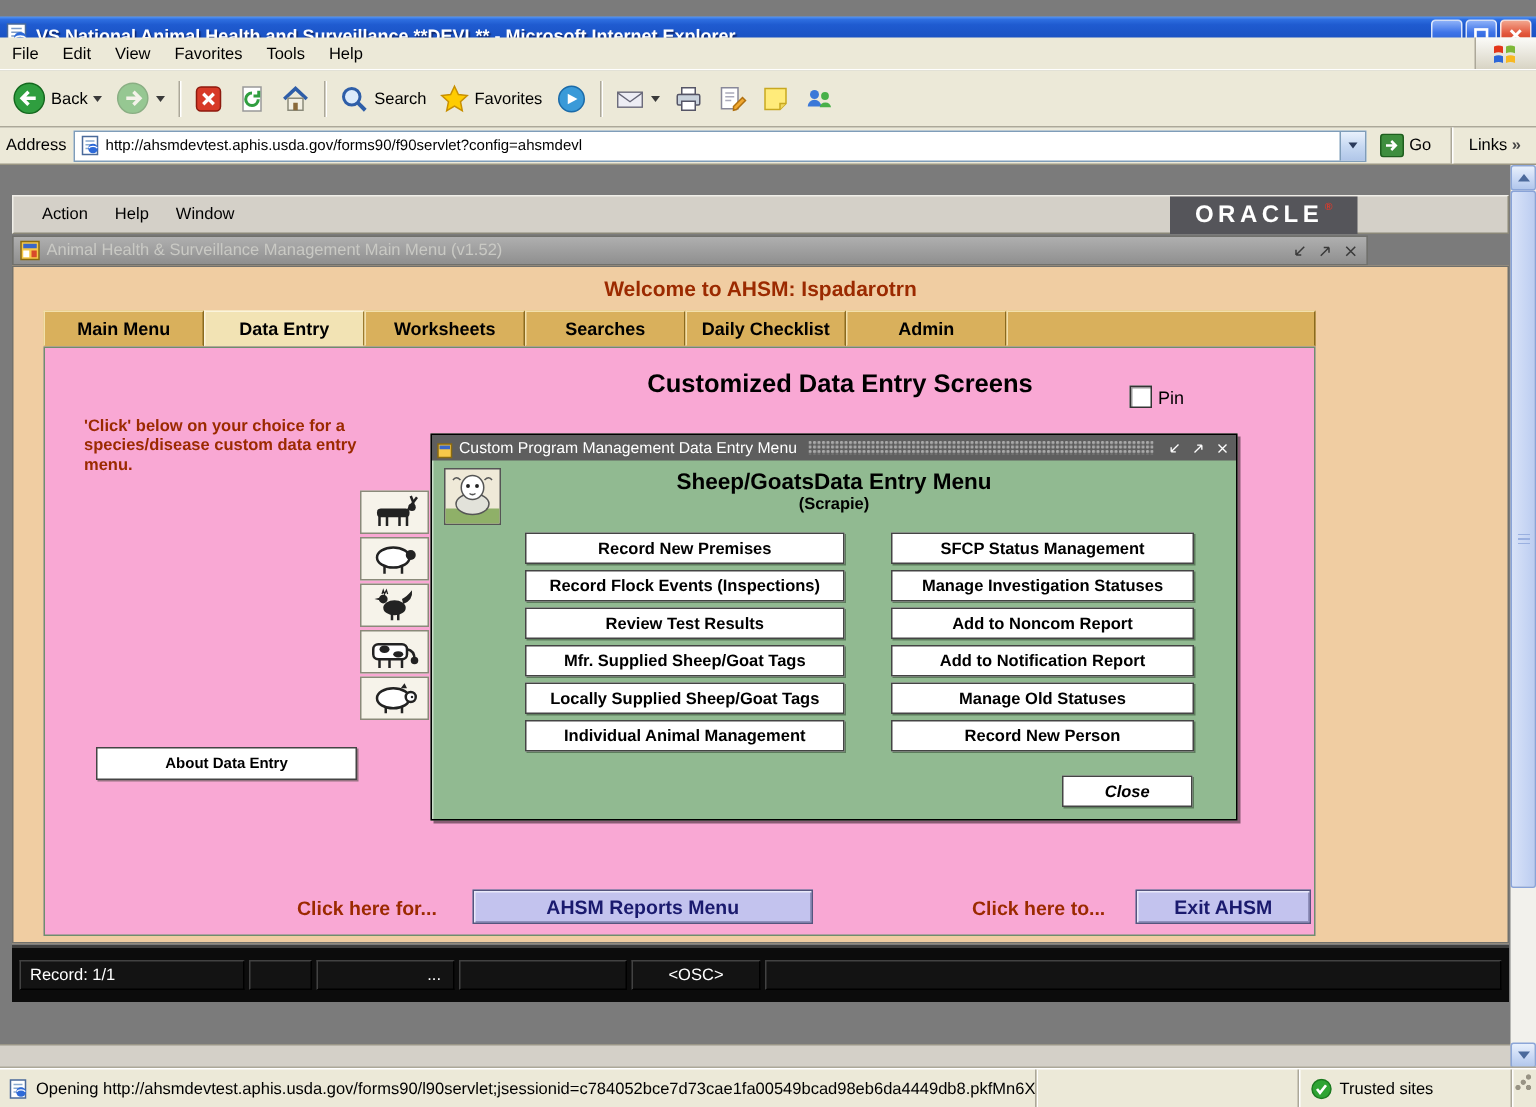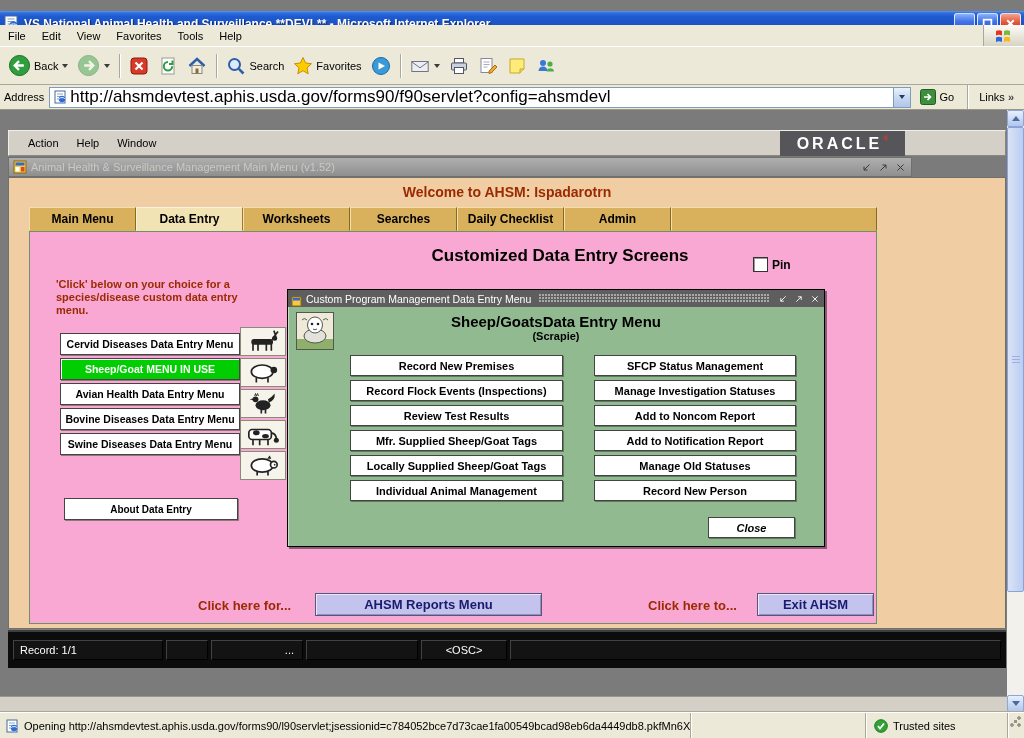--- a/index.html
+++ b/index.html
@@ -36,21 +36,21 @@
   .ic16{width:16px;height:16px;flex:none;}
   .ic14{width:14px;height:14px;flex:none;}
   .dis{opacity:.45;}
   .dd{width:0;height:0;border-left:3.5px solid transparent;border-right:3.5px solid transparent;border-top:4px solid #3a3a3a;margin-left:1px;}
   .tsep{width:1px;height:24px;background:#ACA899;box-shadow:1px 0 0 #FFF;margin:0 4px;flex:none;}
 
   
   .addressbar{position:absolute;top:85px;left:0;width:1024px;height:25px;background:#ECE9D8;border-bottom:1px solid #9a9683;
     display:flex;align-items:center;padding:0 4px;gap:5px;font-size:11px;box-sizing:border-box;}
   .addr-box{flex:1;height:21px;background:#fff;border:1px solid #7F9DB9;display:flex;align-items:center;padding-left:3px;gap:3px;box-sizing:border-box;}
-  .addr-input{flex:1;border:none;outline:none;font-family:"Liberation Sans",sans-serif;font-size:17px;height:17px;padding:0;background:transparent;}
+  .addr-input{flex:1;border:none;outline:none;font-family:"Liberation Sans",sans-serif;font-size:10px;height:17px;padding:0;background:transparent;}
   .addr-dd{width:17px;height:19px;background:linear-gradient(180deg,#E9F1FC,#C7D9F2 50%,#B0C6E8);border-left:1px solid #7F9DB9;
     display:flex;align-items:center;justify-content:center;box-sizing:border-box;}
   .tri-down{width:0;height:0;border-left:3.5px solid transparent;border-right:3.5px solid transparent;border-top:4px solid #2a3a5a;}
   .go{display:flex;align-items:center;gap:4px;padding:1px 4px;font-size:11px;}
   .links{display:flex;align-items:center;gap:3px;padding:0 6px 0 2px;font-size:11px;}
   .chev{font-weight:bold;color:#444;}
 
   
   .page{position:absolute;top:110px;left:0;width:1007px;height:602px;background:#7b7b7b;overflow:hidden;}
 
@@ -74,21 +74,21 @@
   .tabs{position:absolute;left:20px;top:29px;width:848px;height:24px;display:flex;}
   .tab{width:107px;height:24px;line-height:23px;text-align:center;font-weight:bold;font-size:12px;color:#000;background:#D9B05C;
     border:1px solid;border-color:#F2E0AC #8A6A1E transparent #F2E0AC;box-sizing:border-box;}
   .tab.active{background:#F2E3B4;border-color:#FBF4DC #9A7A2E transparent #FBF4DC;}
   .tab-fill{flex:1;background:#D9B05C;border:1px solid;border-color:#F2E0AC #8A6A1E transparent #F2E0AC;box-sizing:border-box;}
 
   .green{position:absolute;left:20px;top:53px;width:848px;height:393px;background:#f9a8d4;border:1px solid #6E8E6E;box-sizing:border-box;}
   .g-title{position:absolute;left:300px;top:14px;width:460px;text-align:center;font-weight:bold;font-size:17px;color:#000;}
   .pin{position:absolute;left:723px;top:25px;display:flex;align-items:center;gap:4px;}
   .pin-box{width:13px;height:13px;background:#fff;border:1px solid #333;box-shadow:inset 1px 1px 0 #999;}
-  .pin-label{font-weight:bold;font-size:12px;}
+  .pin-label{font-weight:normal;font-size:12px;}
   .instr{position:absolute;left:26px;top:46px;width:210px;font-weight:bold;font-size:11px;line-height:13px;color:#9B2A00;}
 
   .obtn{height:22px;background:#fff;border:1px solid #444;box-sizing:border-box;
     box-shadow:inset 1px 1px 0 #fff,1px 1px 0 rgba(30,50,30,.45);
     display:flex;align-items:center;justify-content:center;font-weight:bold;font-size:10.5px;color:#000;white-space:nowrap;}
   .obtn.inuse{background:#00CE00;color:#fff;}
   .species{position:absolute;left:30px;top:101px;width:180px;display:flex;flex-direction:column;gap:3px;}
   .animals{position:absolute;left:210px;top:95px;display:flex;flex-direction:column;gap:2px;}
   .animal{width:46px;height:29px;background:#F6F3EA;border:1px solid #8a8a7a;display:flex;align-items:center;justify-content:center;box-sizing:border-box;}
   .animal svg{width:42px;height:25px;}
@@ -418,27 +418,20 @@
       </div>
 
       <div class="green">
         <div class="g-title">Customized Data Entry Screens</div>
         <div class="pin">
           <span class="pin-box"></span>
           <span class="pin-label">Pin</span>
         </div>
         <div class="instr">'Click' below on your choice for a species/disease custom data entry menu.</div>
 
-        <div class="species">
-          <div class="obtn">Cervid Diseases Data Entry Menu</div>
-          <div class="obtn inuse">Sheep/Goat MENU IN USE</div>
-          <div class="obtn">Avian Health Data Entry Menu</div>
-          <div class="obtn">Bovine Diseases Data Entry Menu</div>
-          <div class="obtn">Swine Diseases Data Entry Menu</div>
-        </div>
 
         <div class="animals">
           <span class="animal">
             <svg viewBox="0 0 44 30">
                 <path d="M10 26V18M16 26V18M26 26V18M32 26V18" stroke="#222" stroke-width="2" fill="none"></path>
                 <rect x="8" y="12" width="26" height="7" rx="3" fill="#222"></rect>
                 <path d="M33 13l4-6M37 7l-2-5M37 7l3-4M37 7v6" stroke="#222" stroke-width="2" fill="none"></path>
                 <circle cx="36" cy="11" r="3" fill="#222"></circle>
               </svg>
           </span>

